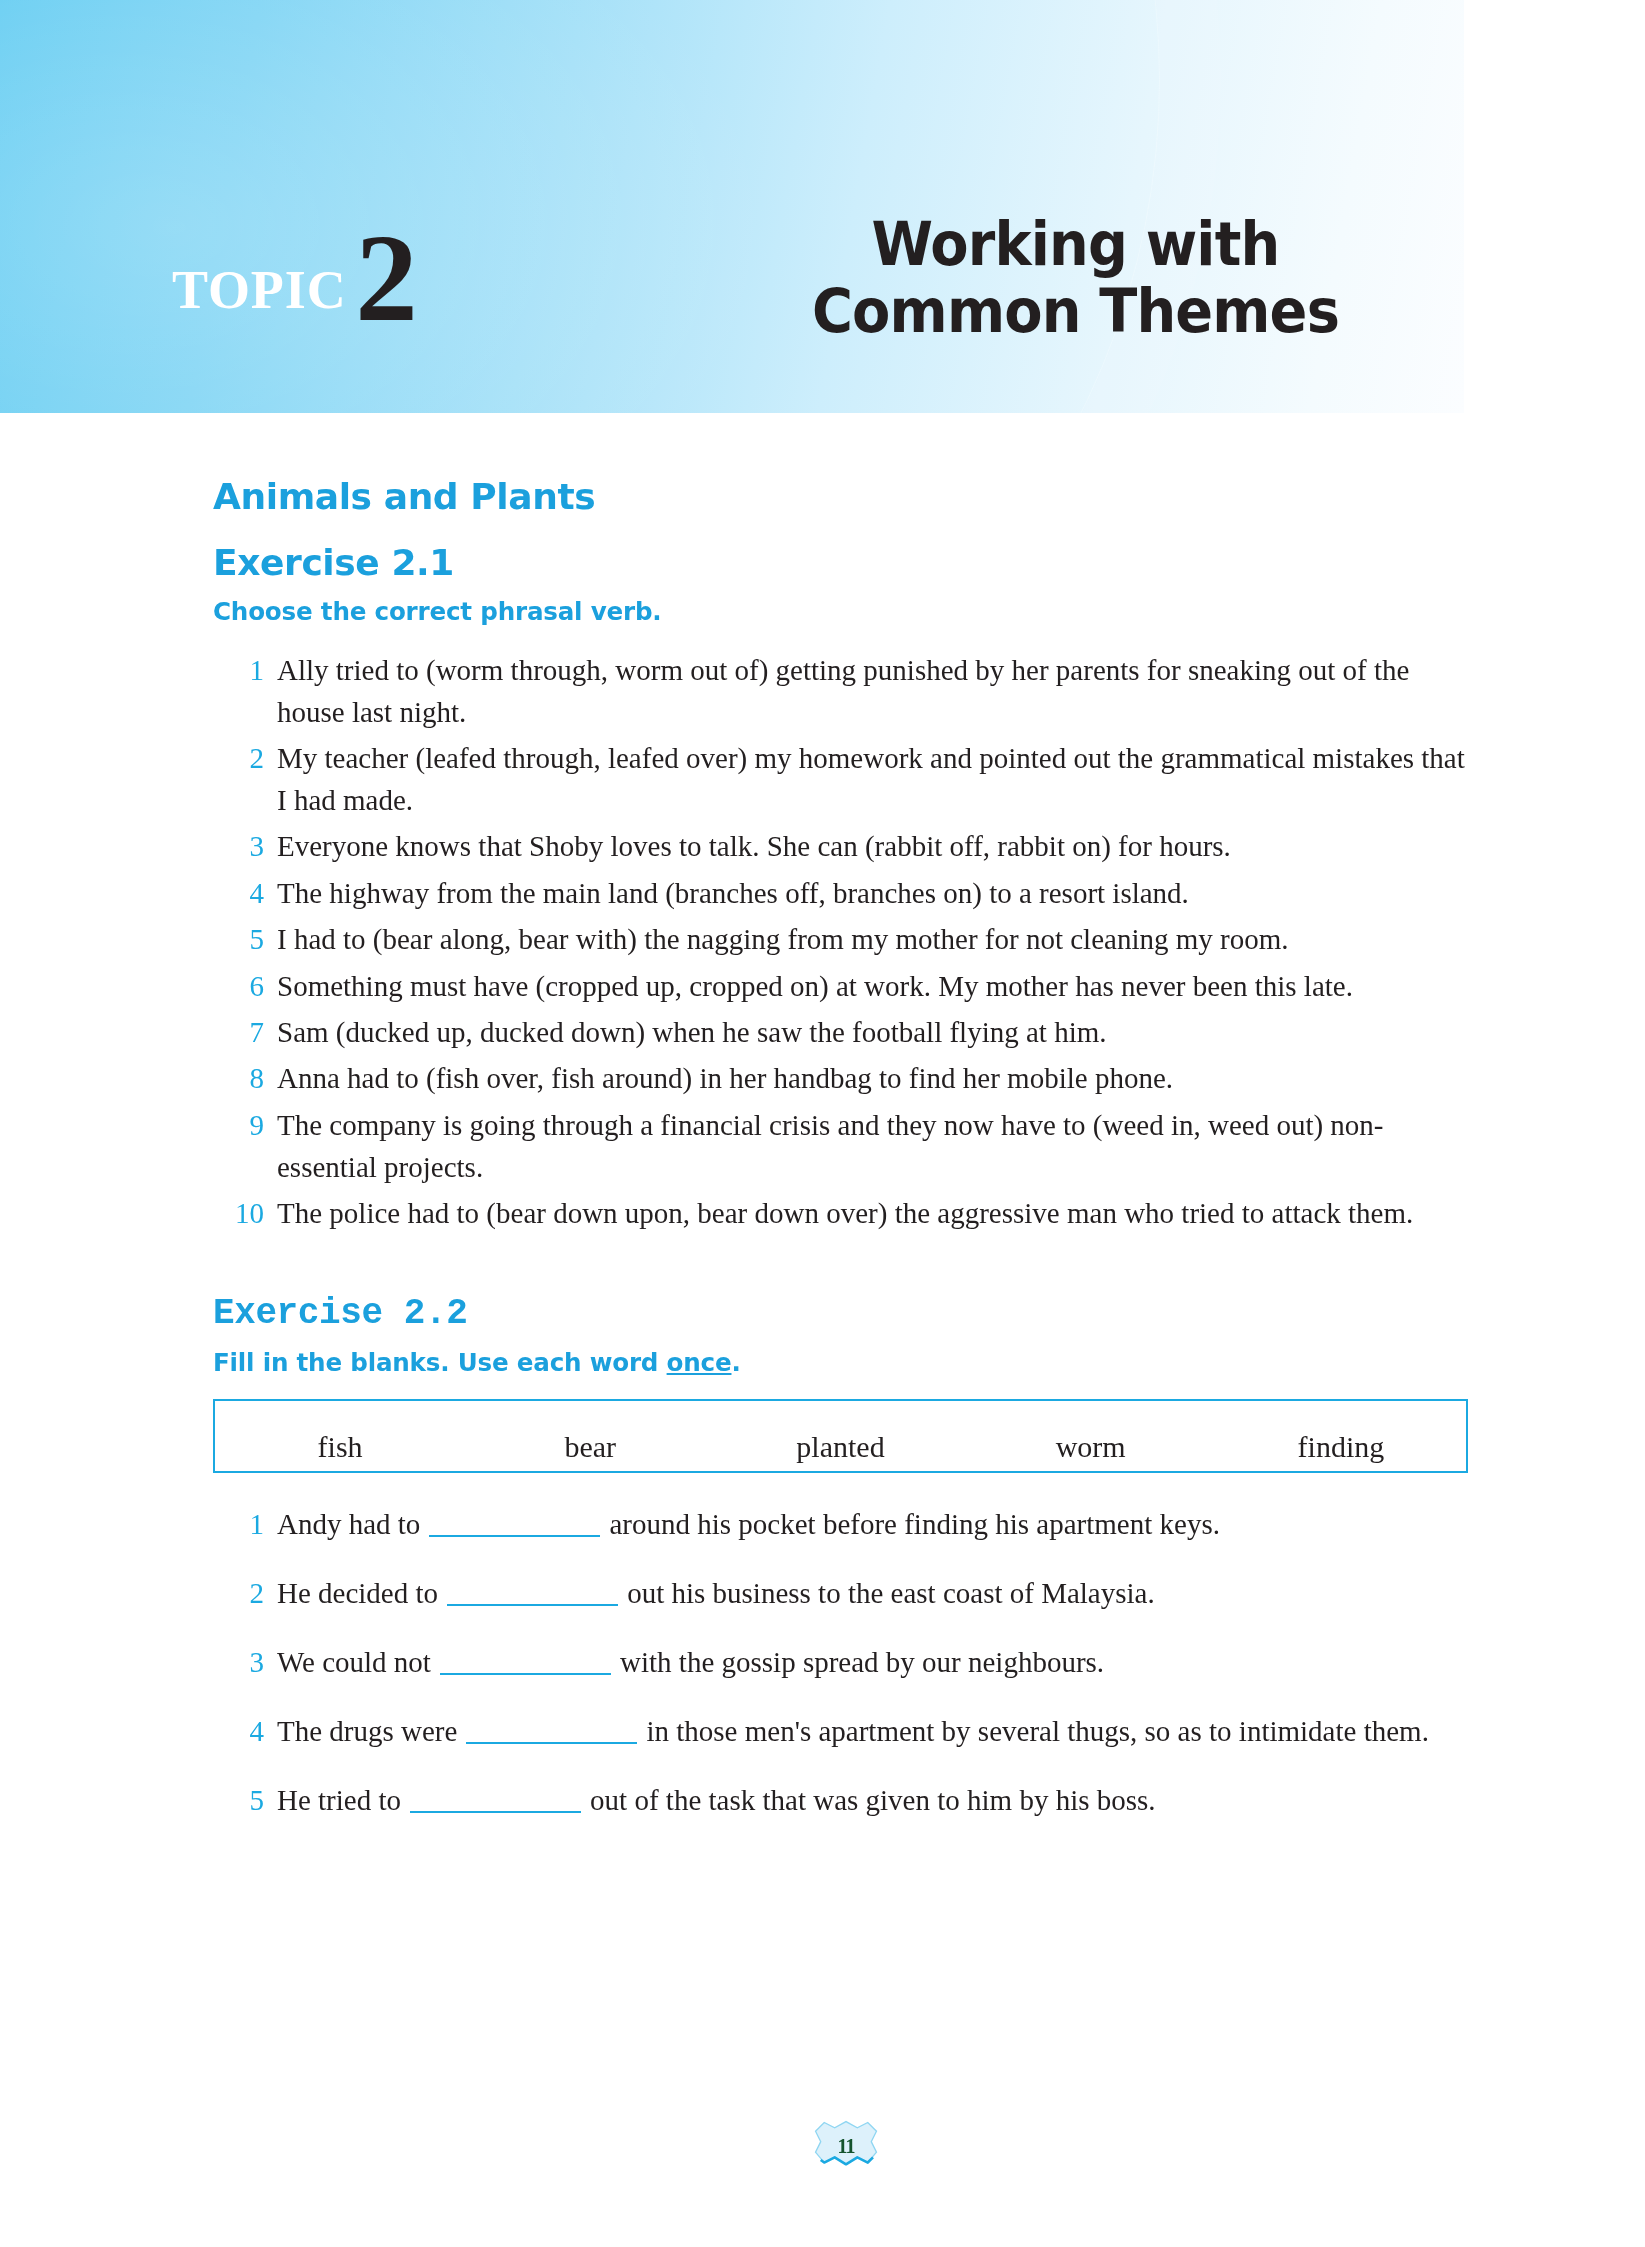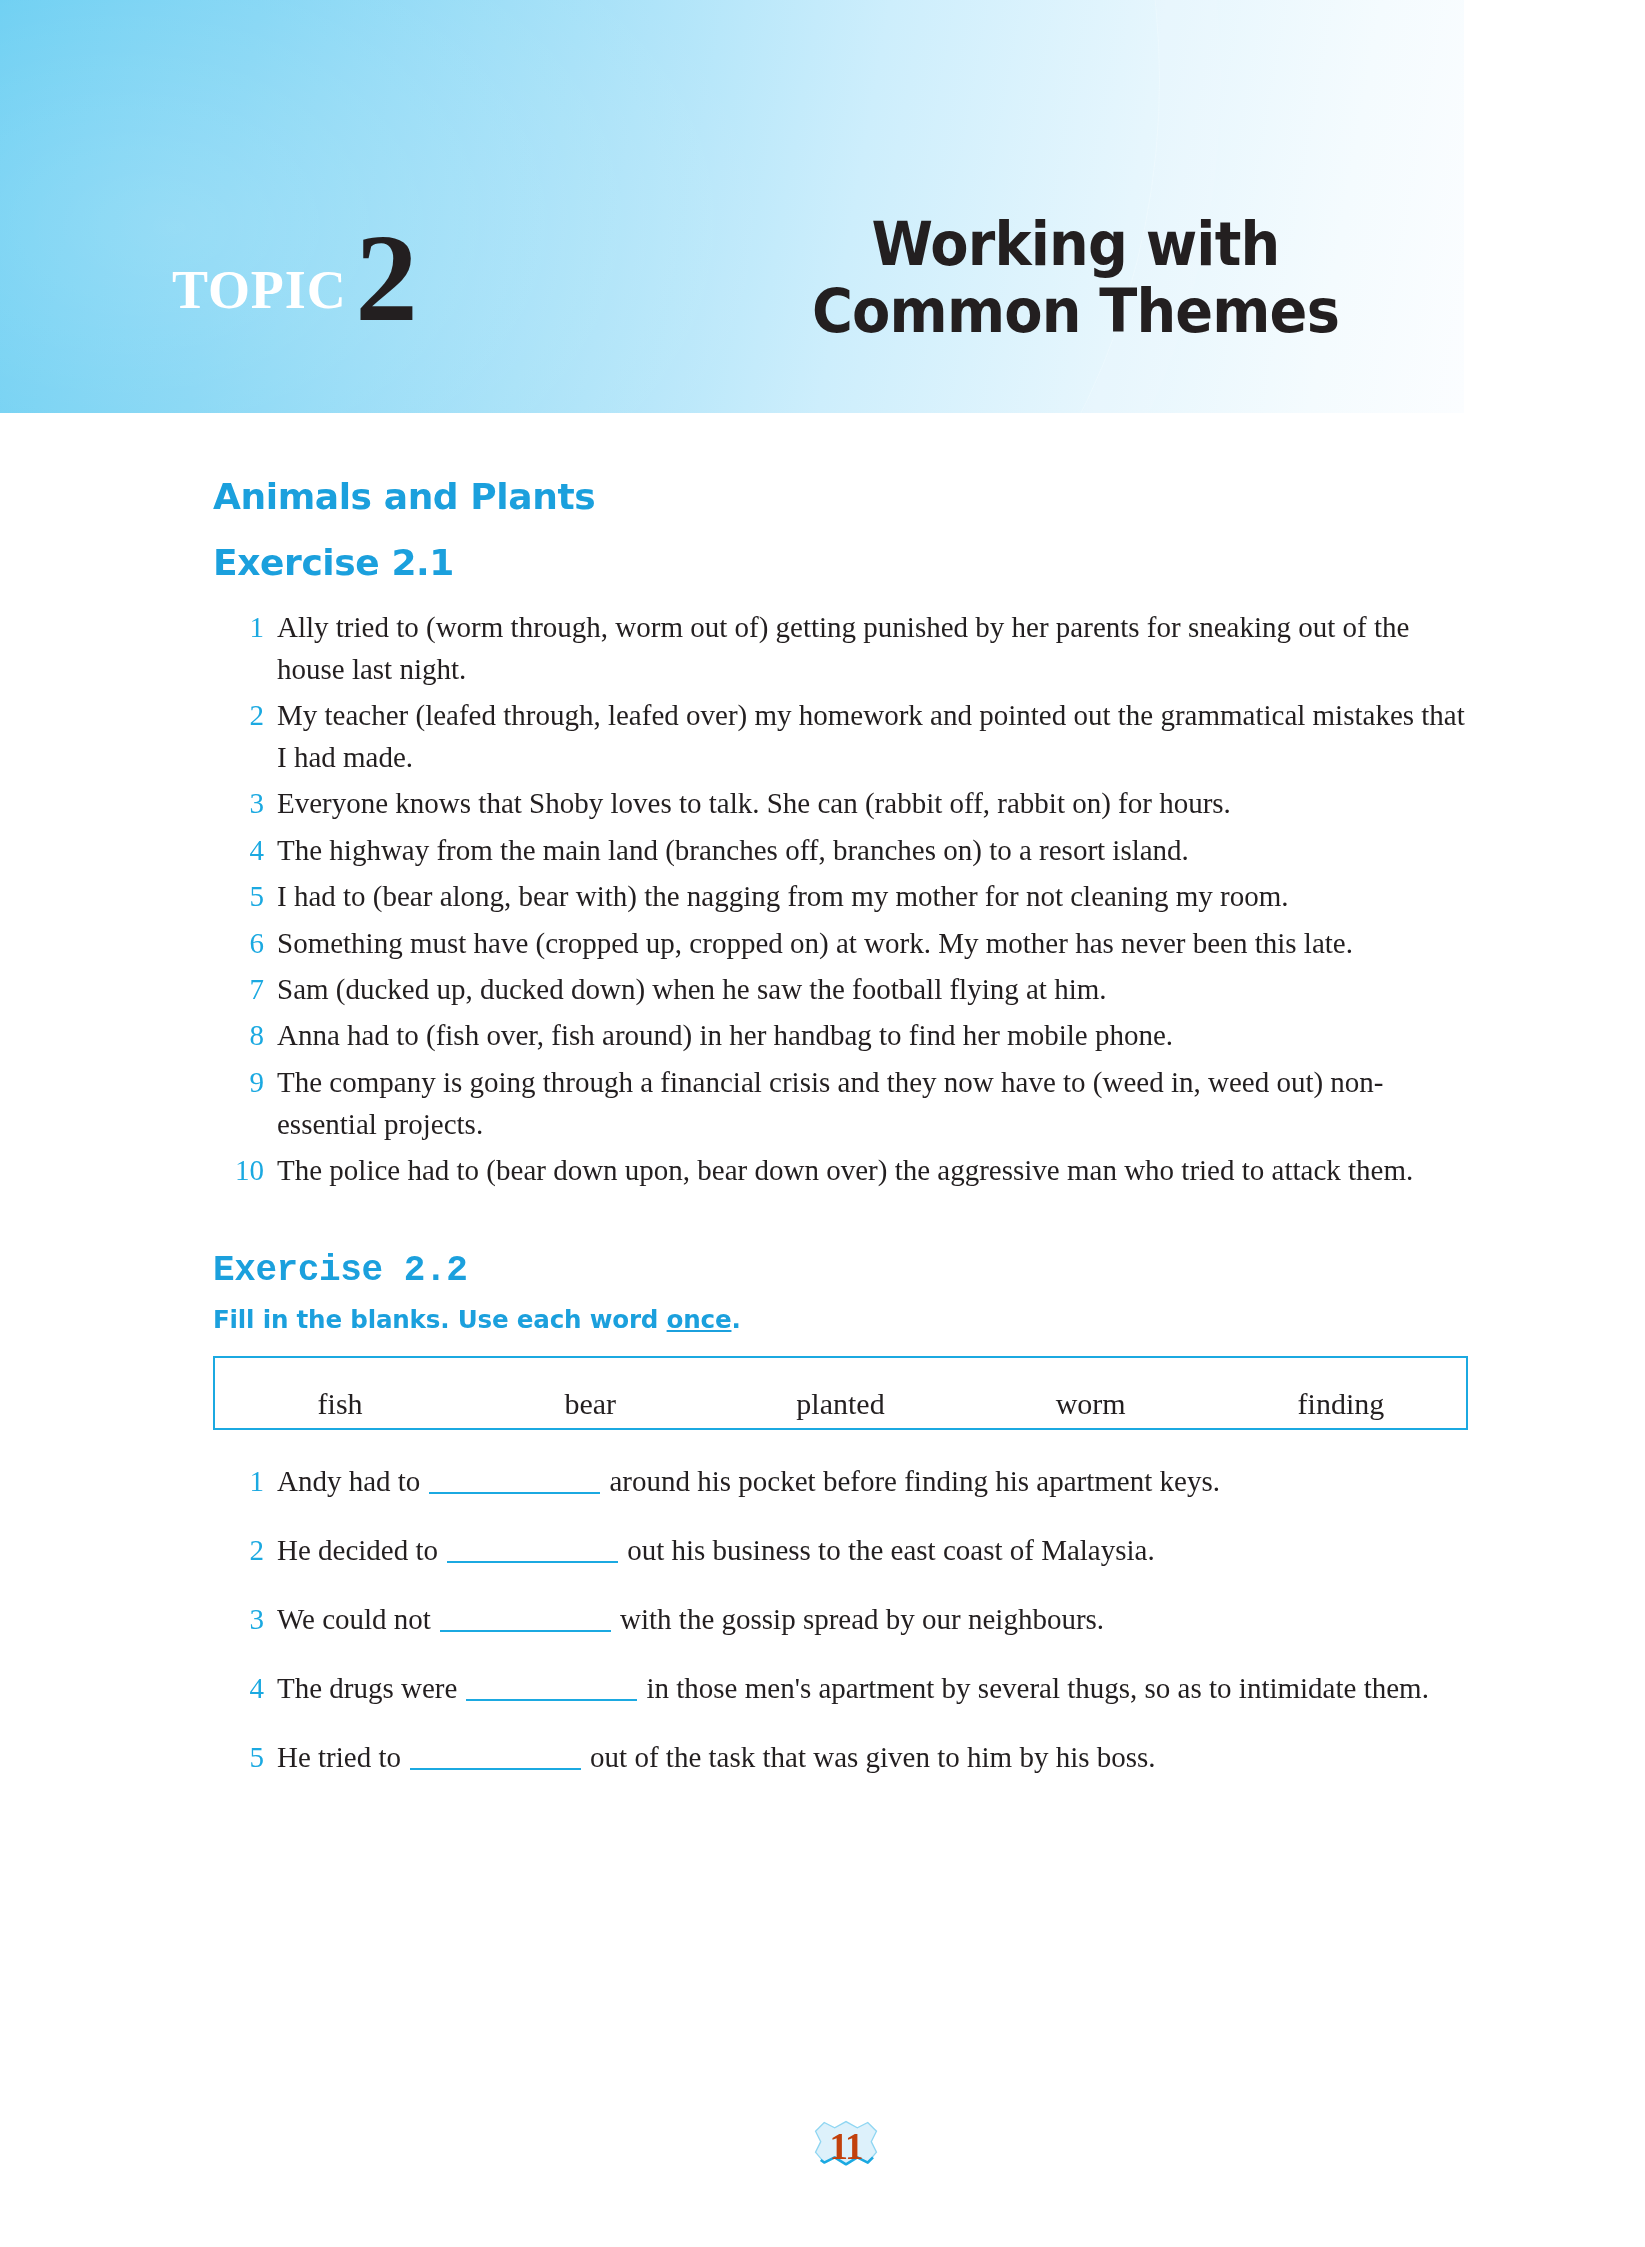--- a/index.html
+++ b/index.html
@@ -235,22 +235,22 @@
   .page-badge .badge-shape {
     position: absolute;
     left: 0; top: 0;
     width: 68px; height: 54px;
   }
   .page-badge .page-num {
     position: relative;
     z-index: 2;
     font-family: "Liberation Serif", serif;
     font-weight: bold;
-    font-size: 37px;
-    color: #c2410c;
+    font-size: 20px;
+    color: #14532d;
     letter-spacing: -0.9px;
   }
   .footer-topic {
     font-family: "Liberation Serif", serif;
     font-weight: bold;
     font-size: 29px;
     color: #29a8e0;
     letter-spacing: 0.2px;
   }
 </style>
@@ -267,20 +267,21 @@
     <span class="line">Common Themes</span>
   </div>
 </div>
 
 <div class="page-body">
   <div class="content">
 
     <h2 class="section-title">Animals and Plants</h2>
 
     <h3 class="exercise-title">Exercise 2.1</h3>
+    <p class="instruction">Choose the correct phrasal verb.</p>
 
     <ul class="qlist first" id="ex1-list">
         <li class="qrow">
           <span class="qnum">1</span>
           <span class="qtext">Ally tried to (worm through, worm out of) getting punished by her parents for sneaking out of the house last night.</span>
         </li>
         <li class="qrow">
           <span class="qnum">2</span>
           <span class="qtext">My teacher (leafed through, leafed over) my homework and pointed out the grammatical mistakes that I had made.</span>
         </li>

